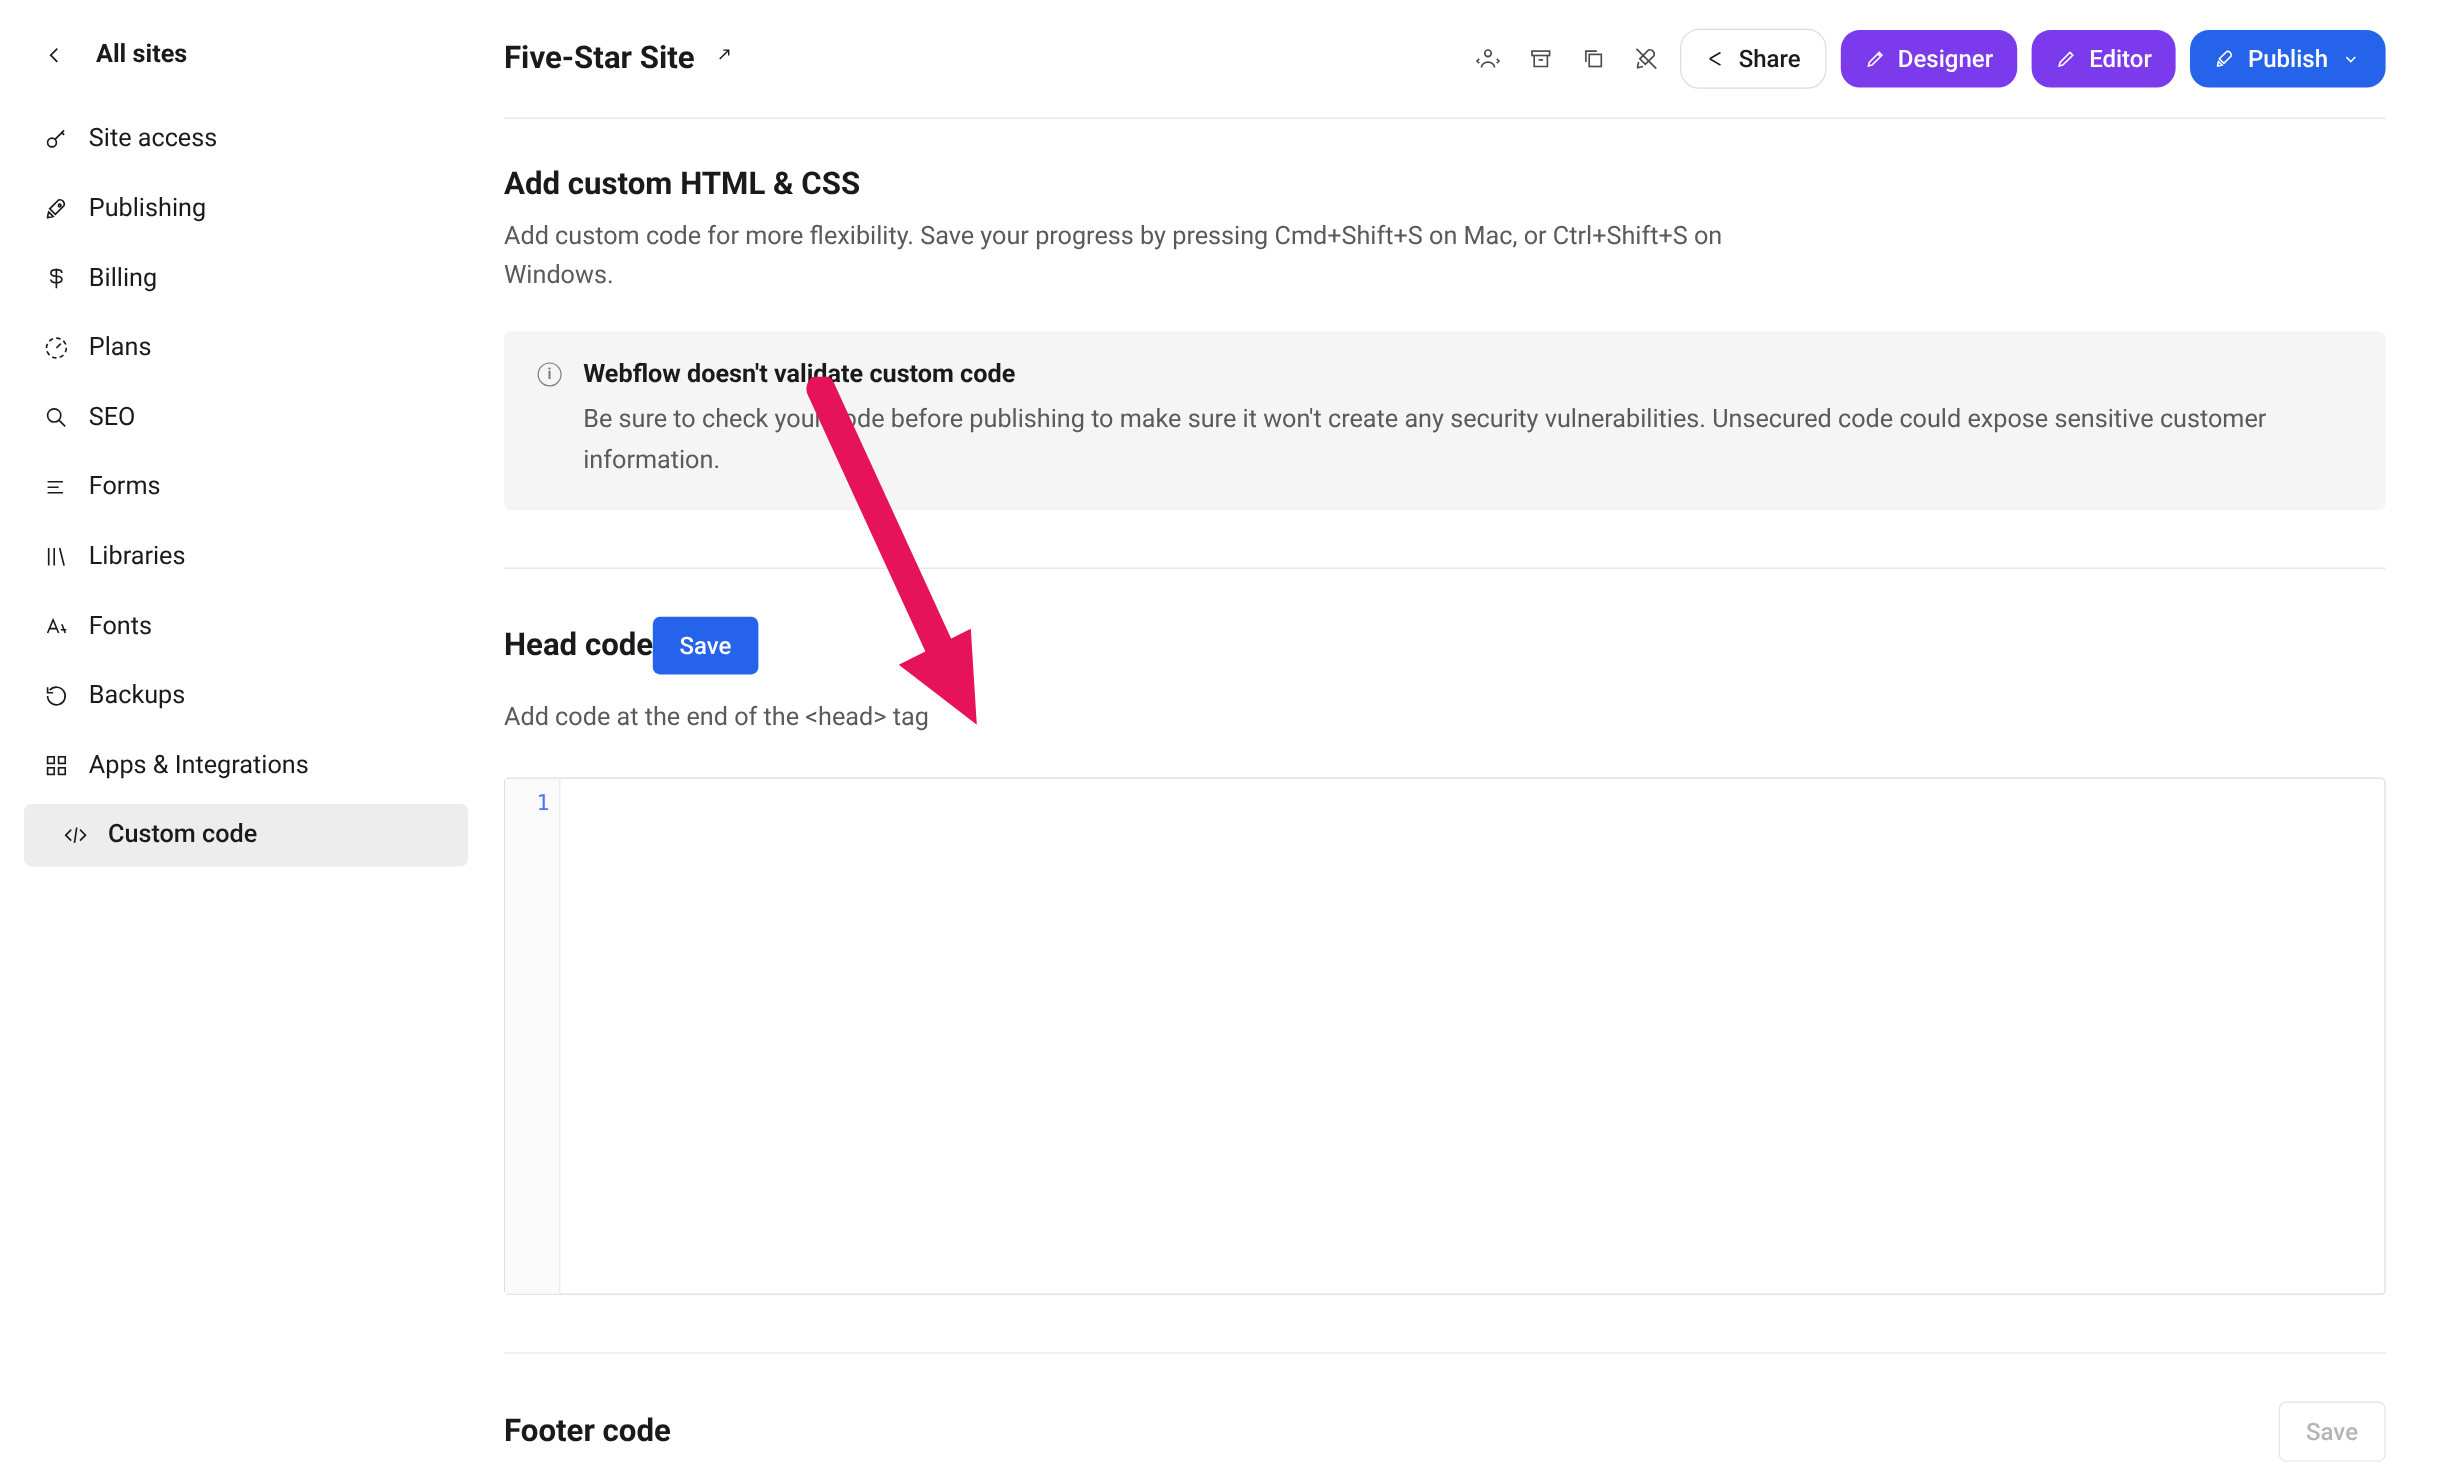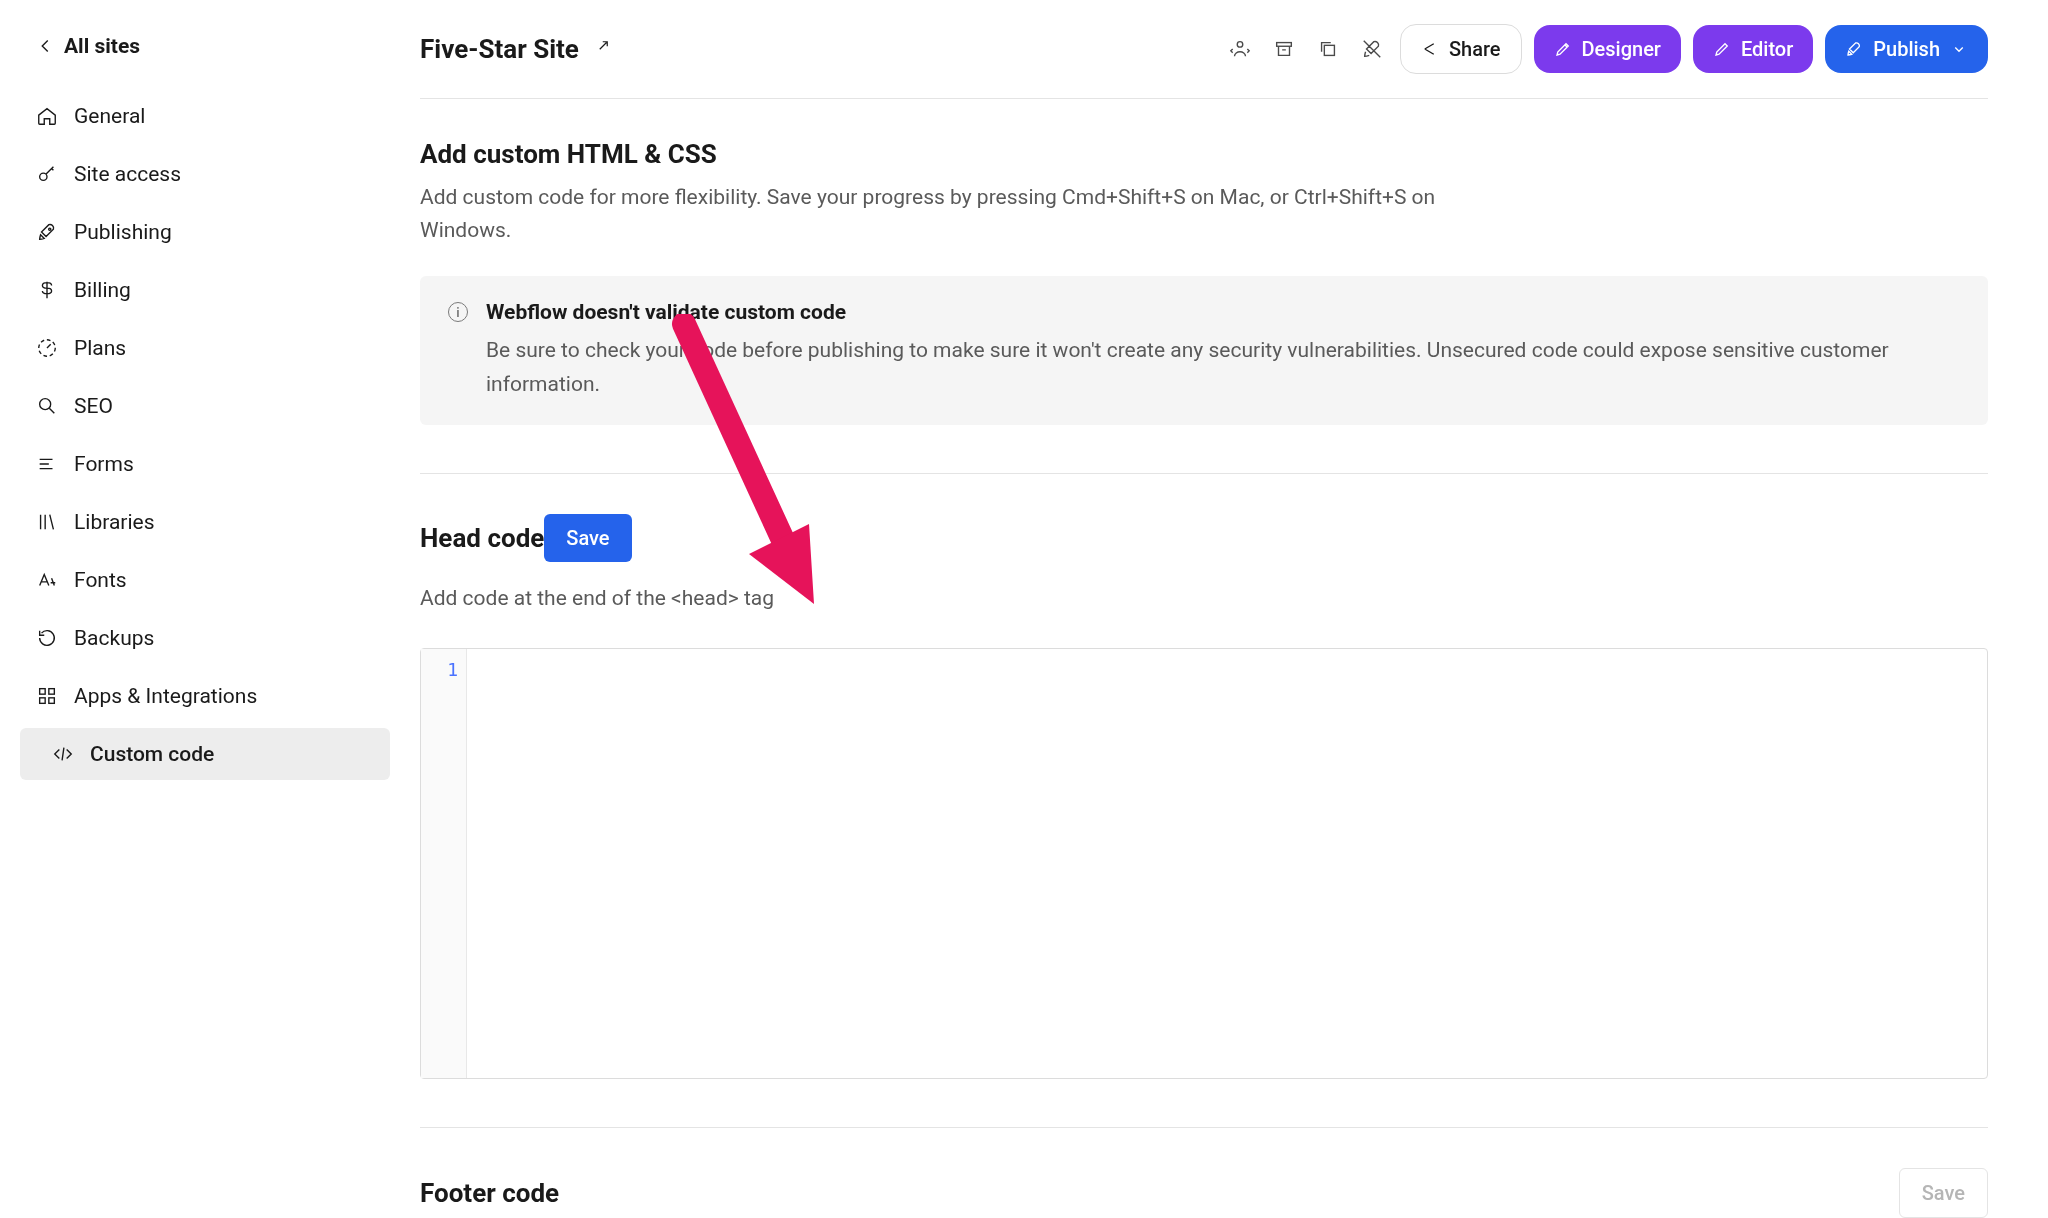--- a/index.html
+++ b/index.html
@@ -24,21 +24,21 @@
   .sidebar {
     width: 400px;
     padding: 24px 10px 0 20px;
     display: flex;
     flex-direction: column;
     gap: 6px;
   }
   .back-row {
     display: flex;
     align-items: center;
-    gap: 8px;
+    gap: 24px;
     padding: 10px 14px;
     margin-bottom: 16px;
     font-weight: 700;
     font-size: 21px;
     cursor: pointer;
   }
   .nav-item {
     display: flex;
     align-items: center;
     gap: 16px;
@@ -222,28 +222,20 @@
   <aside class="sidebar">
     <div class="back-row">
       <span class="nav-icon">
         <svg viewBox="0 0 24 24">
             <path d="M15 6l-6 6 6 6"></path>
           </svg>
       </span>
       <span>All sites</span>
     </div>
 
-    <div class="nav-item">
-      <span class="nav-icon">
-        <svg viewBox="0 0 24 24">
-            <path d="M3 11l9-7 9 7v9a1 1 0 0 1-1 1h-5v-6h-6v6H4a1 1 0 0 1-1-1z"></path>
-          </svg>
-      </span>
-      <span>General</span>
-    </div>
 
     <div class="nav-item">
       <span class="nav-icon">
         <svg viewBox="0 0 24 24">
             <circle cx="8" cy="15" r="4"></circle>
             <path d="M11 12l8-8M17 6l2 2"></path>
           </svg>
       </span>
       <span>Site access</span>
     </div>

